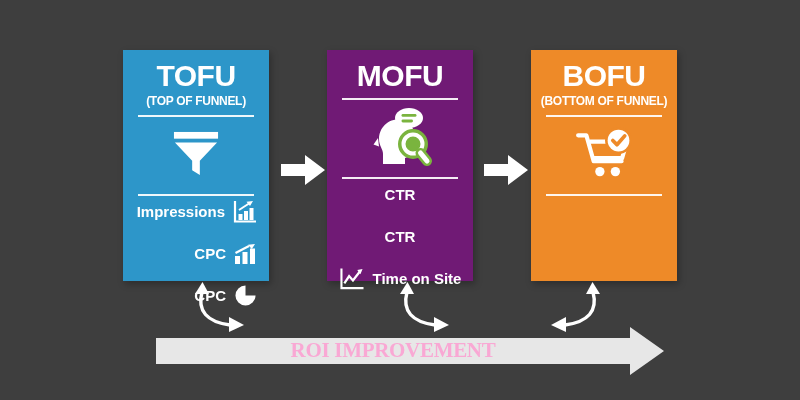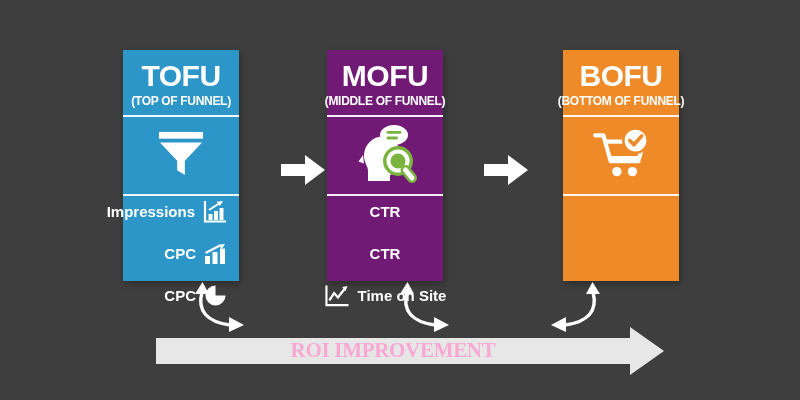--- a/index.html
+++ b/index.html
@@ -1,19 +1,19 @@
 <!DOCTYPE html>
 <html><head>
 <meta charset="utf-8">
 <style>
   html,body{margin:0;padding:0;}
   body{width:800px;height:400px;overflow:hidden;font-family:"Liberation Sans",sans-serif;}
   .stage{position:relative;width:800px;height:400px;background:#3E3E3E;}
 
-  .card{position:absolute;top:50px;width:116px;height:231px;display:flex;flex-direction:column;
+  .card{position:absolute;top:50px;width:146px;height:231px;display:flex;flex-direction:column;
         align-items:center;color:#fff;box-shadow:2px 3px 7px rgba(0,0,0,.28);}
   .card-title{margin-top:11px;font-size:30px;font-weight:bold;line-height:1;letter-spacing:-.5px;}
   .card-subtitle{margin-top:3px;font-size:12px;font-weight:bold;letter-spacing:-.3px;white-space:nowrap;}
   .divider{width:116px;height:2px;background:rgba(255,255,255,.92);margin-top:7px;flex:none;}
   .icon-main{height:67px;display:flex;align-items:center;justify-content:center;margin-top:3px;flex:none;}
   .metrics{flex:1;width:100%;box-sizing:border-box;display:flex;flex-direction:column;
            justify-content:center;gap:19px;padding:4px 10px 8px;}
   .metric-row{display:flex;align-items:center;height:23px;}
   .metric-row.right{justify-content:flex-end;padding-right:2px;}
   .metric-row.center{justify-content:center;}
@@ -79,21 +79,20 @@
           <svg class="mi" width="23" height="23" viewBox="0 0 24 24">
             <path d="M12 12 L12 1.5 A10.5 10.5 0 1 0 22.5 12 Z" fill="#fff"></path>
           </svg>
         </span>
       </div>
     </div>
   </div>
 
   <div class="card" style="left: 327px; background: #701a75; --card-color: #7AB43E;">
     <div class="card-title">MOFU</div>
-    <div class="card-subtitle">(MIDDLE OF FUNNEL)</div>
     <div class="divider"></div>
     <div class="icon-main">
       <svg width="64" height="62" viewBox="0 0 64 62">
         <path d="M34 13 C21 12 11 21 11 33 C11 40 15 43 15 48 L15 58 L37 58 L37 52 C42 50 45 46 46 41 L38 38 C36 29 40 25 45 23 C43 17 39 14 34 13 Z" fill="#fff"></path>
         <path d="M10 32 l-4.5 6.5 l5.5 2 z" fill="#fff"></path>
         <ellipse cx="41" cy="12" rx="14" ry="10" fill="#fff"></ellipse>
         <path d="M33 19 L28 30 L40 21 Z" fill="#fff"></path>
         <rect x="33.5" y="8" width="15" height="2.8" rx="1.4" fill="var(--card-color)"></rect>
         <rect x="33.5" y="13.6" width="11.5" height="2.8" rx="1.4" fill="var(--card-color)"></rect>
         <circle cx="45" cy="38" r="11" fill="none" stroke="var(--card-color)" stroke-width="8"></circle>
@@ -116,21 +115,21 @@
             <path d="M2 1.5 V22 H25" stroke="#fff" stroke-width="2.2" fill="none"></path>
             <path d="M5 17 L10 9.5 L14 14 L21 5" stroke="#fff" stroke-width="2.4" fill="none"></path>
             <polygon points="24,2 18.5,3.2 21.8,7.5" fill="#fff"></polygon>
           </svg>
         </span>
         <span class="metric-label">Time on Site</span>
       </div>
     </div>
   </div>
 
-  <div class="card" style="left: 531px; background: rgb(238, 138, 40); margin-left: 32px; --card-color: #EE8A28;">
+  <div class="card" style="left: 531px; background: rgb(238, 138, 40); --card-color: #EE8A28;">
     <div class="card-title">BOFU</div>
     <div class="card-subtitle">(BOTTOM OF FUNNEL)</div>
     <div class="divider"></div>
     <div class="icon-main">
       <svg width="58" height="54" viewBox="0 0 56 52">
         <path d="M3 8 H11 L18 33 H45" stroke="#fff" stroke-width="4" fill="none" stroke-linejoin="round" stroke-linecap="round"></path>
         <path d="M14 14 H50 L45.5 30 H17" stroke="#fff" stroke-width="4" fill="none" stroke-linejoin="round"></path>
         <circle cx="24" cy="43" r="4.5" fill="#fff"></circle>
         <circle cx="39" cy="43" r="4.5" fill="#fff"></circle>
         <circle cx="42" cy="13" r="13" fill="var(--card-color)"></circle>

